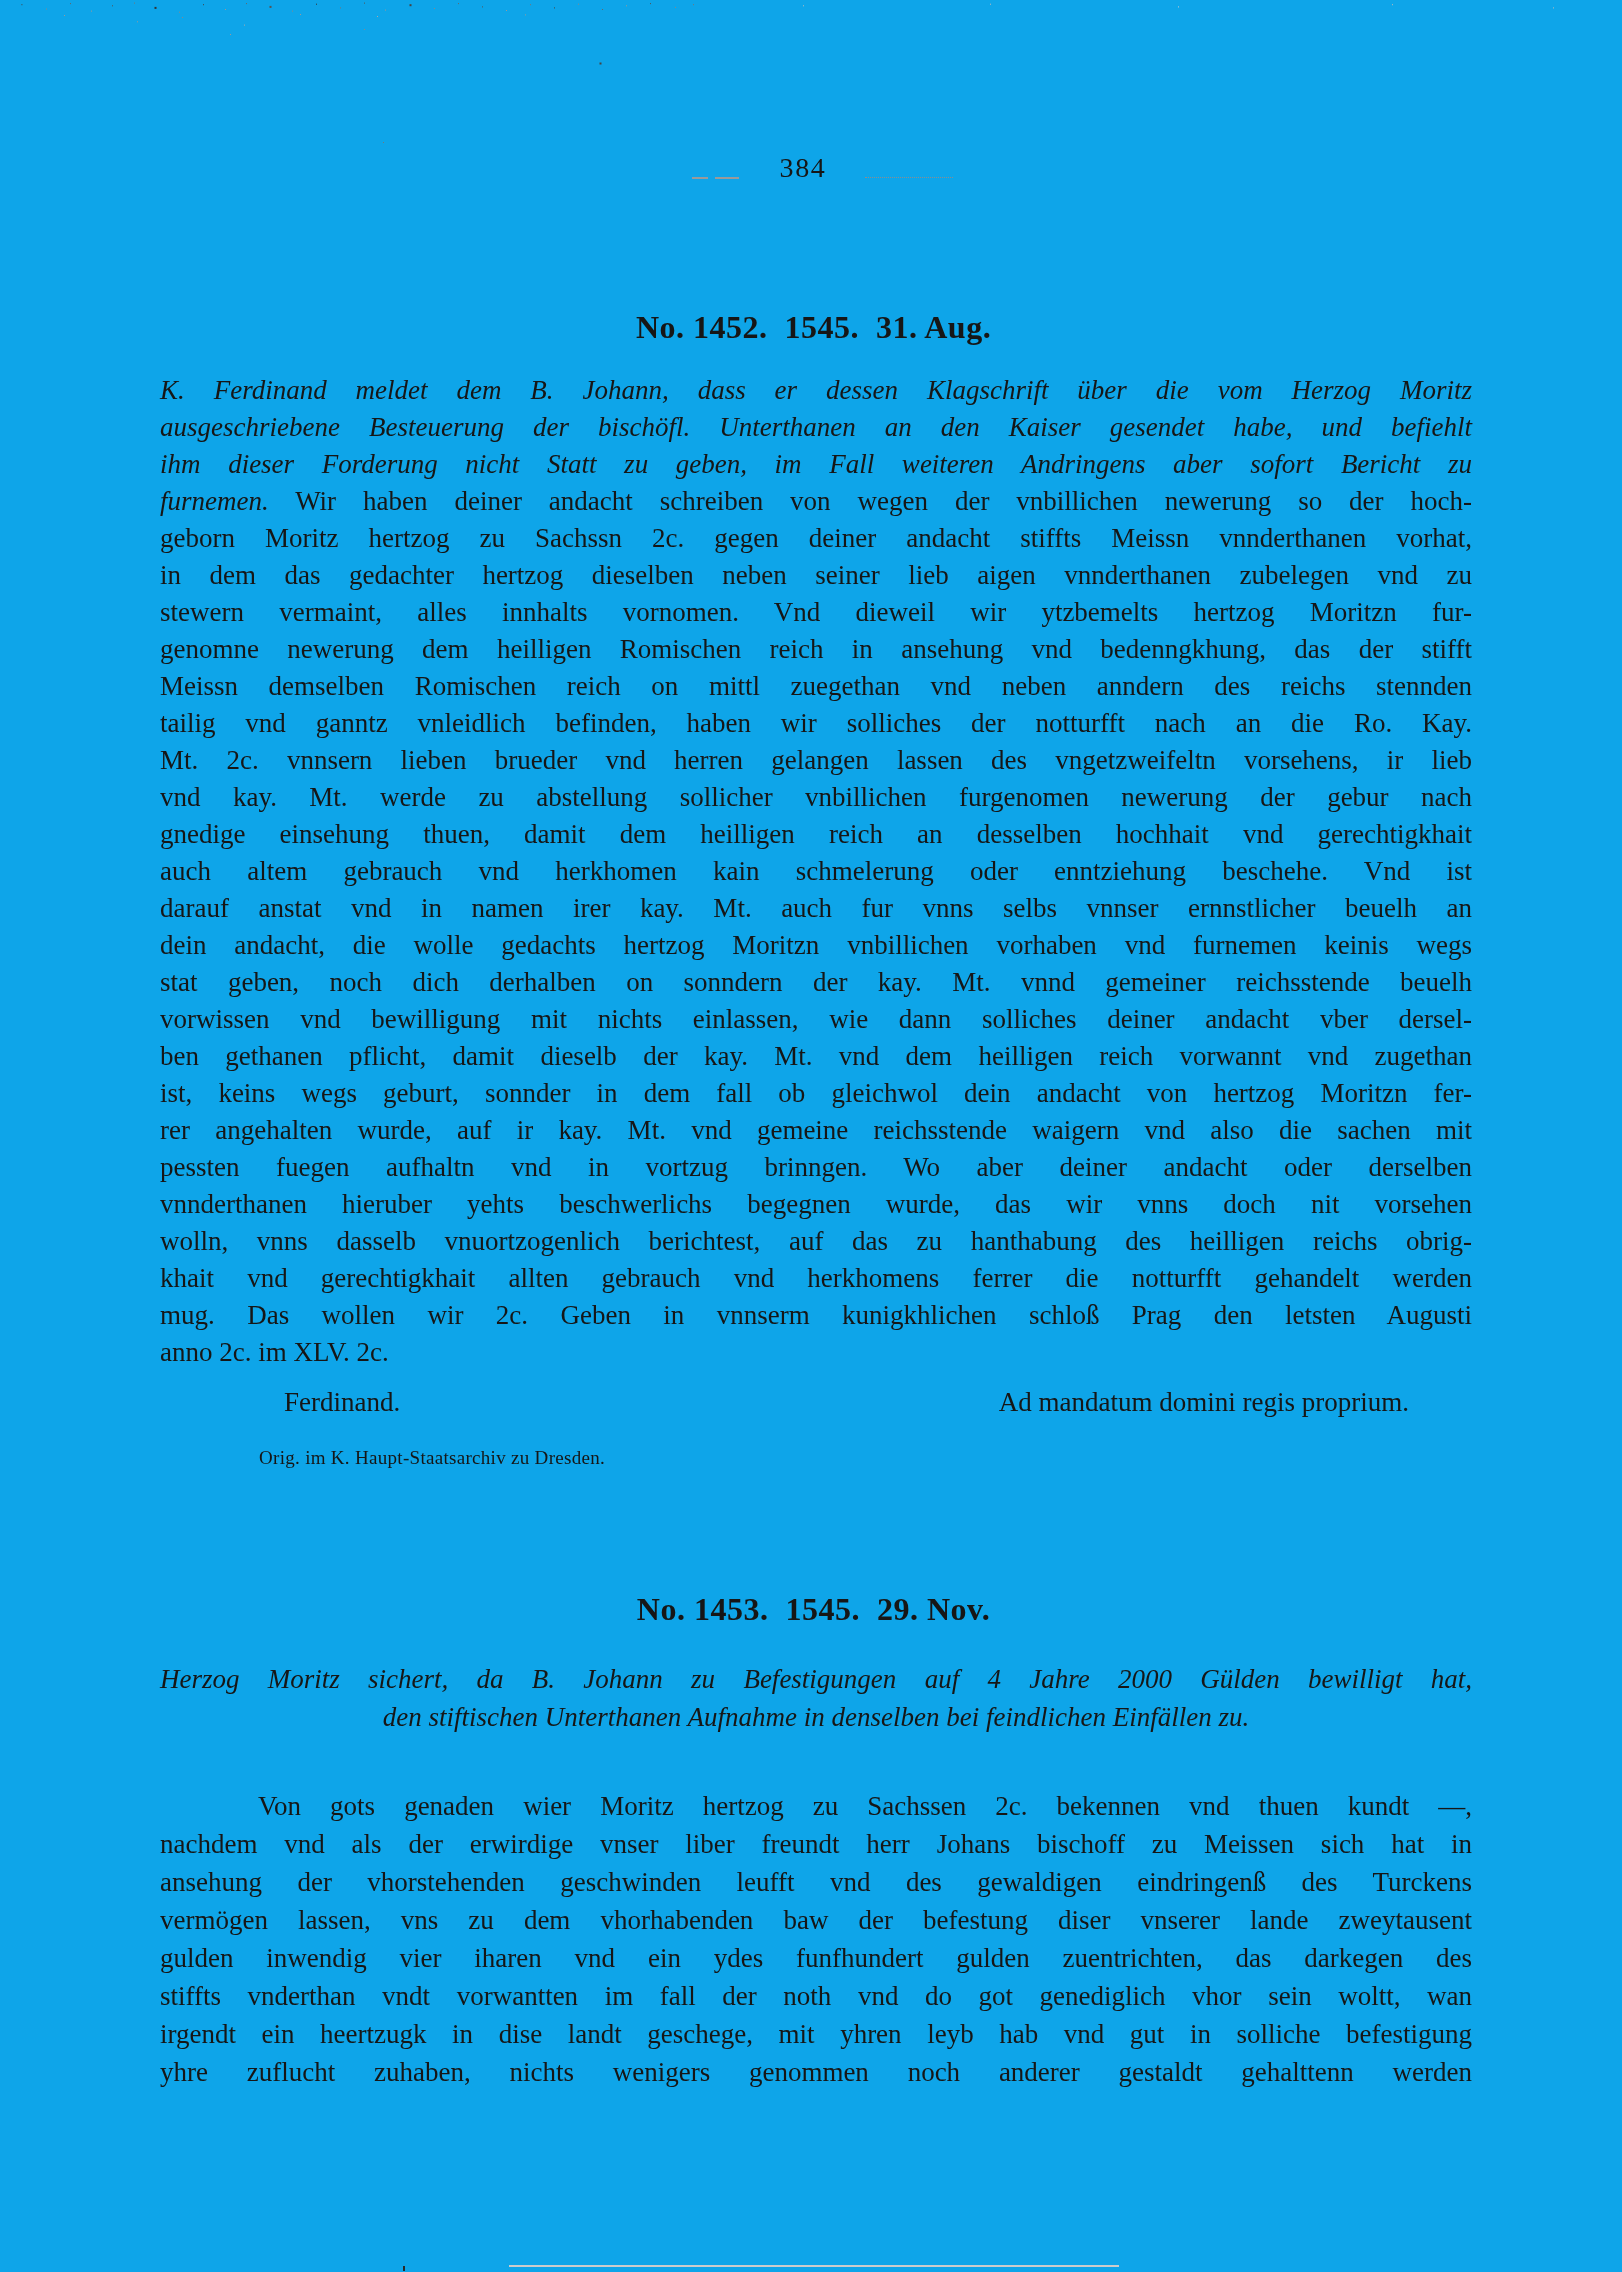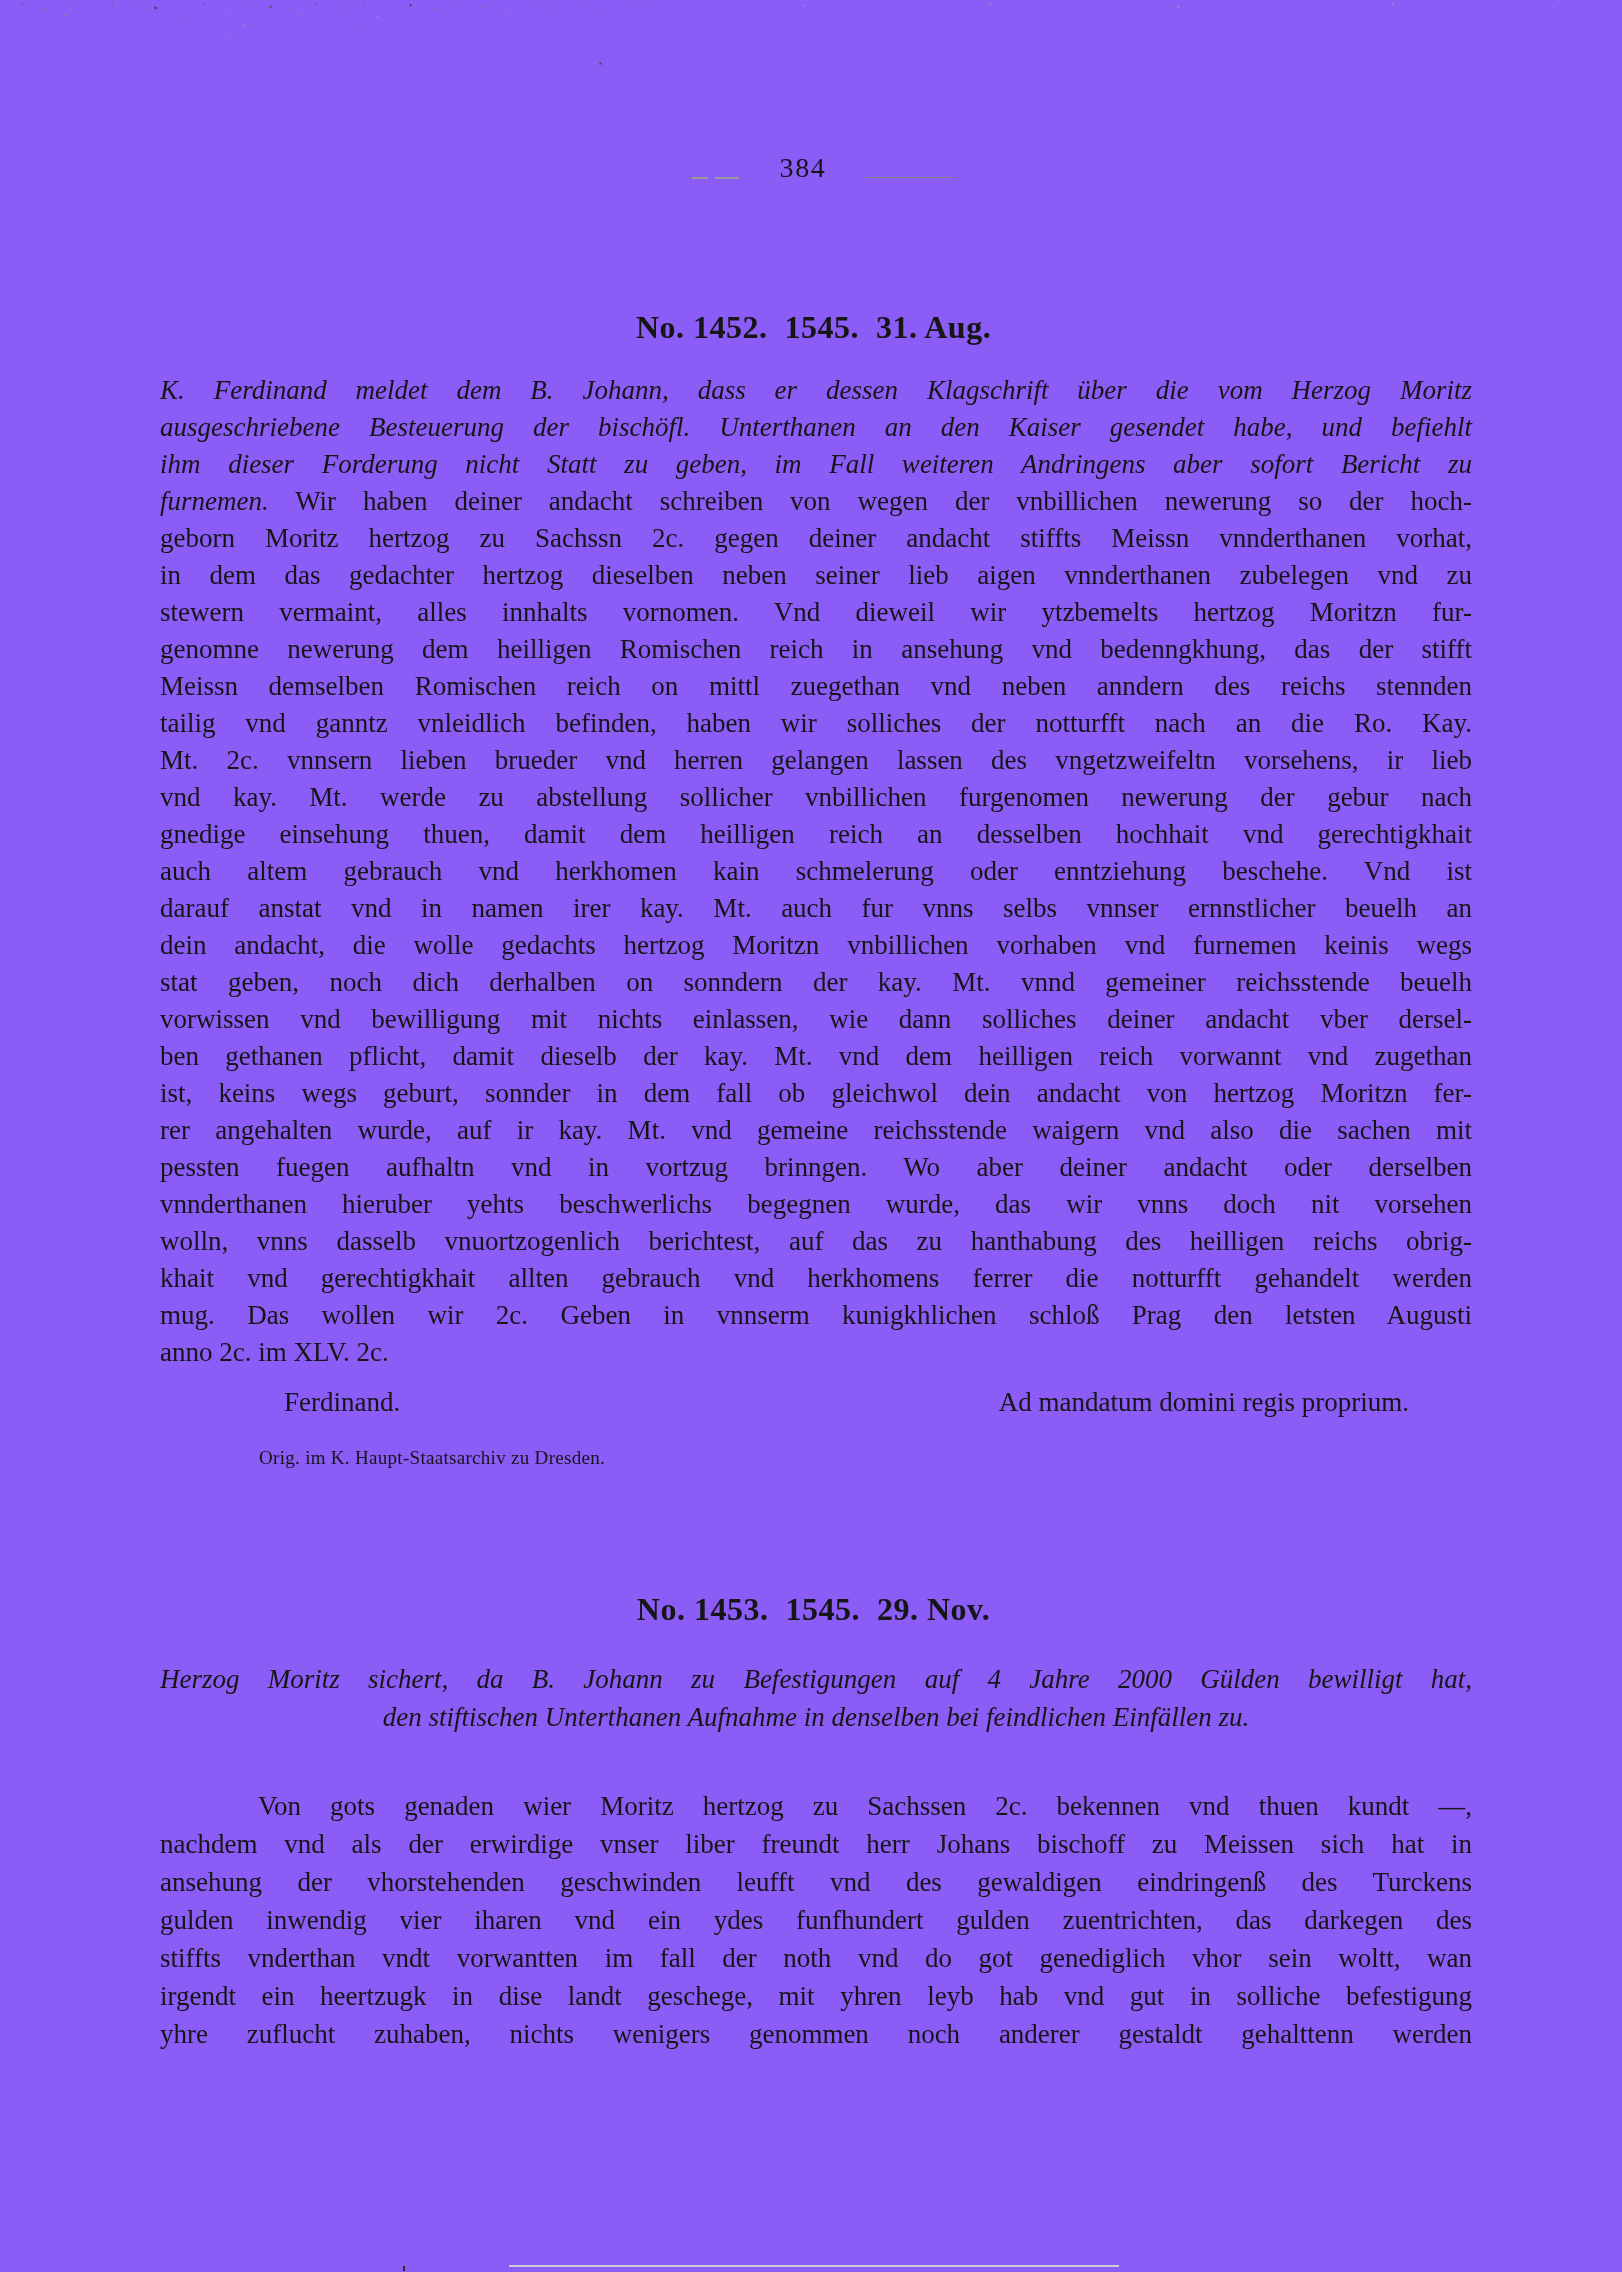--- a/index.html
+++ b/index.html
@@ -3,21 +3,21 @@
 <meta charset="utf-8">
 <style>
   html, body {
     margin: 0; padding: 0;
     width: 1622px; height: 2273px;
     background: #ffffff;
   }
   .page {
     position: relative;
     width: 1622px; height: 2273px;
-    background: #8b5cf6;
+    background: #0ea5e9;
     overflow: hidden;
     font-family: "Liberation Serif", "DejaVu Serif", serif;
     color: #161616;
   }
   
   .noise {
     position: absolute; left: 0; top: 1.1px; width: 1.1px; height: 1.1px;
     background: transparent;
     box-shadow:
       21.4px 3.2px #444, 46px 7.5px #888, 70px 2.1px #666, 91px 9.6px #999, 112px 4.3px #555,
@@ -147,20 +147,21 @@
 
   <div class="para summary2">
     <div class="line it">Herzog Moritz sichert, da B. Johann zu Befestigungen auf 4 Jahre 2000 Gülden bewilligt hat,</div>
     <div class="line it center">den stiftischen Unterthanen Aufnahme in denselben bei feindlichen Einfällen zu.</div>
   </div>
 
   <div class="para para2">
       <div class="line">Von gots genaden wier Moritz hertzog zu Sachssen 2c. bekennen vnd thuen kundt —,</div>
       <div class="line">nachdem vnd als der erwirdige vnser liber freundt herr Johans bischoff zu Meissen sich hat in</div>
       <div class="line">ansehung der vhorstehenden geschwinden leufft vnd des gewaldigen eindringenß des Turckens</div>
+      <div class="line">vermögen lassen, vns zu dem vhorhabenden baw der befestung diser vnserer lande zweytausent</div>
       <div class="line">gulden inwendig vier iharen vnd ein ydes funfhundert gulden zuentrichten, das darkegen des</div>
       <div class="line">stiffts vnderthan vndt vorwantten im fall der noth vnd do got genediglich vhor sein woltt, wan</div>
       <div class="line">irgendt ein heertzugk in dise landt geschege, mit yhren leyb hab vnd gut in solliche befestigung</div>
       <div class="line">yhre zuflucht zuhaben, nichts wenigers genommen noch anderer gestaldt gehalttenn werden</div>
     </div>
 
   <div class="bottomline"></div>
   <div class="bottomtick"></div>
 
 </div>

